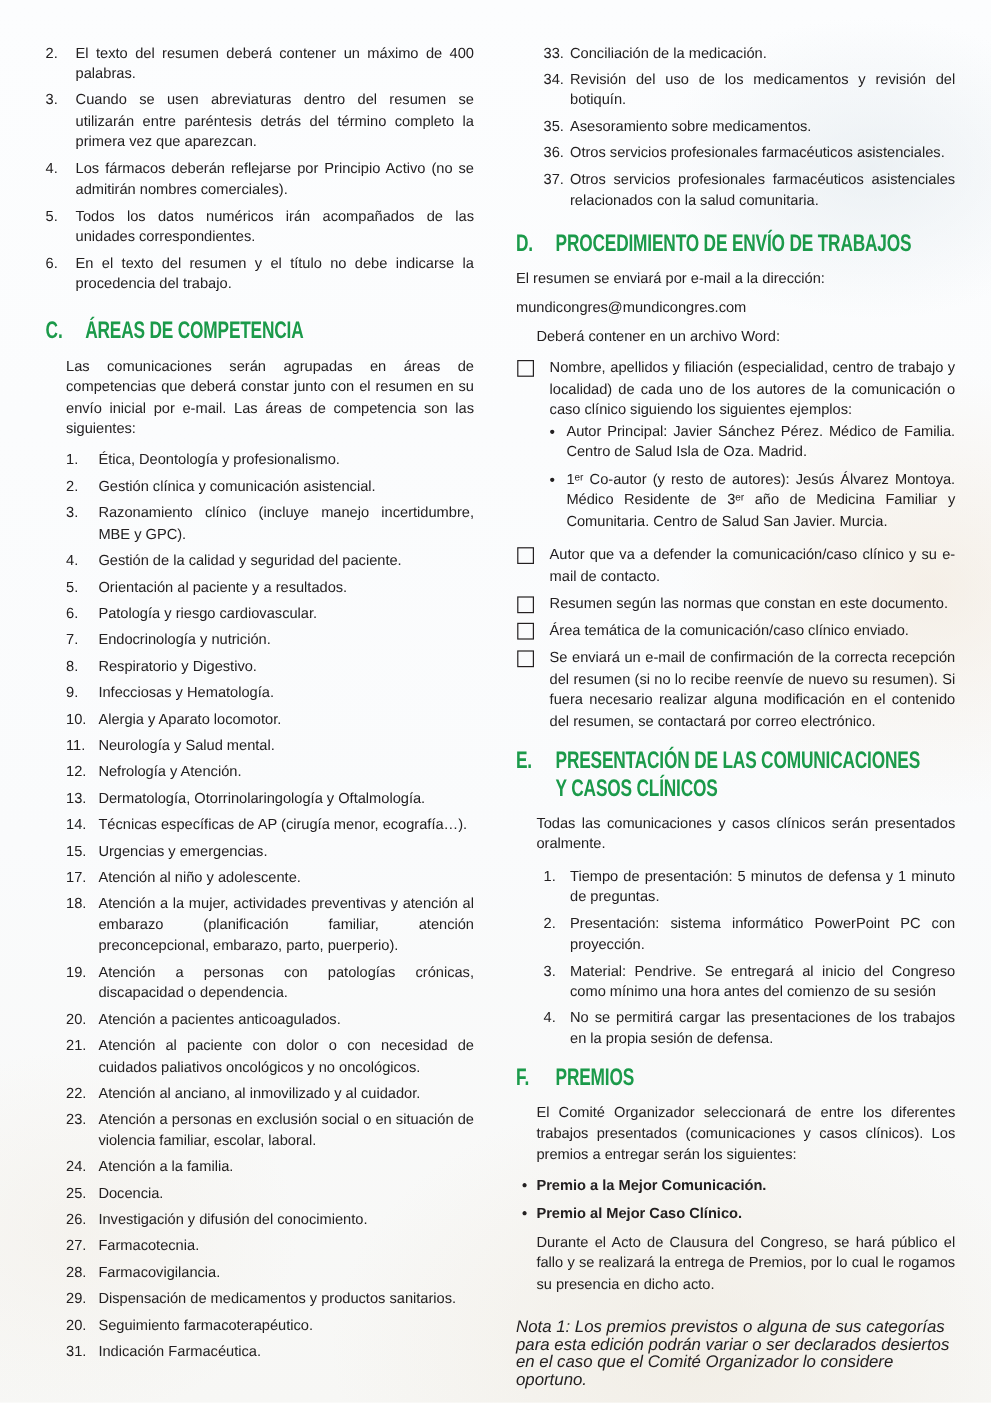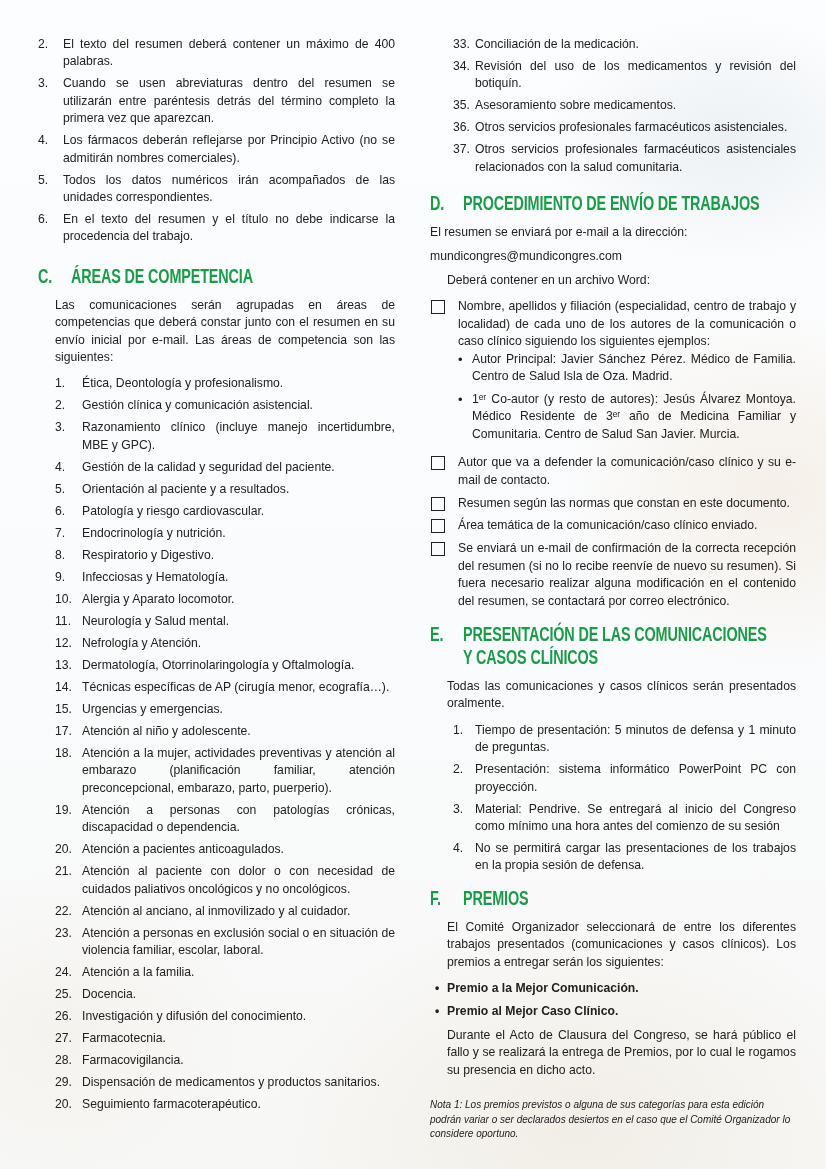--- a/index.html
+++ b/index.html
@@ -46,21 +46,21 @@
   .subs{margin:5px 0 1px 36px;}
   .sub{display:flex;margin-bottom:5.5px;text-align:justify;}
   .sub .b{flex:0 0 14px;font-size:13px;}
   .sub .t{flex:1;}
 
   
   .fb{display:flex;font-weight:700;margin-bottom:6px;}
   .fb .b{flex:0 0 12px;margin-left:5px;}
 
   .notes{margin-top:19px;}
-  .note{font-style:italic;font-size:10px;line-height:14.6px;margin-bottom:8px;text-align:left;}
+  .note{font-style:italic;font-size:14px;line-height:14.6px;margin-bottom:8px;text-align:left;}
 </style>
 </head>
 <body>
 
 <div class="page">
 
   <div class="col col-left">
 
     <div class="list-general">
 
@@ -243,20 +243,24 @@
         <div class="li">
           <span class="n">29.</span>
           <span class="t">Dispensación de medicamentos y productos sanitarios.</span>
         </div>
 
         <div class="li">
           <span class="n">20.</span>
           <span class="t">Seguimiento farmacoterapéutico.</span>
         </div>
 
+        <div class="li">
+          <span class="n">31.</span>
+          <span class="t">Indicación Farmacéutica.</span>
+        </div>
 
     </div>
   </div>
 
   <div class="col col-right">
 
     <div class="list-right">
 
 
         <div class="li">

